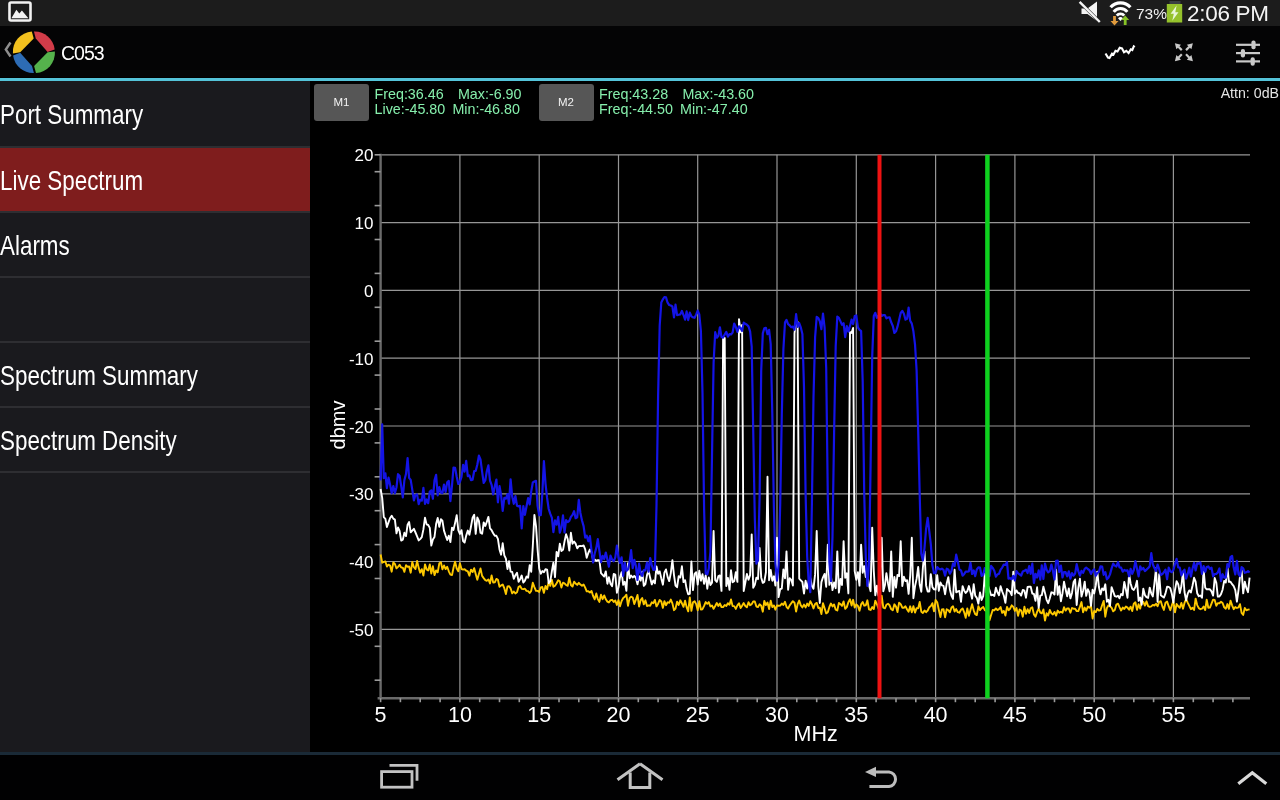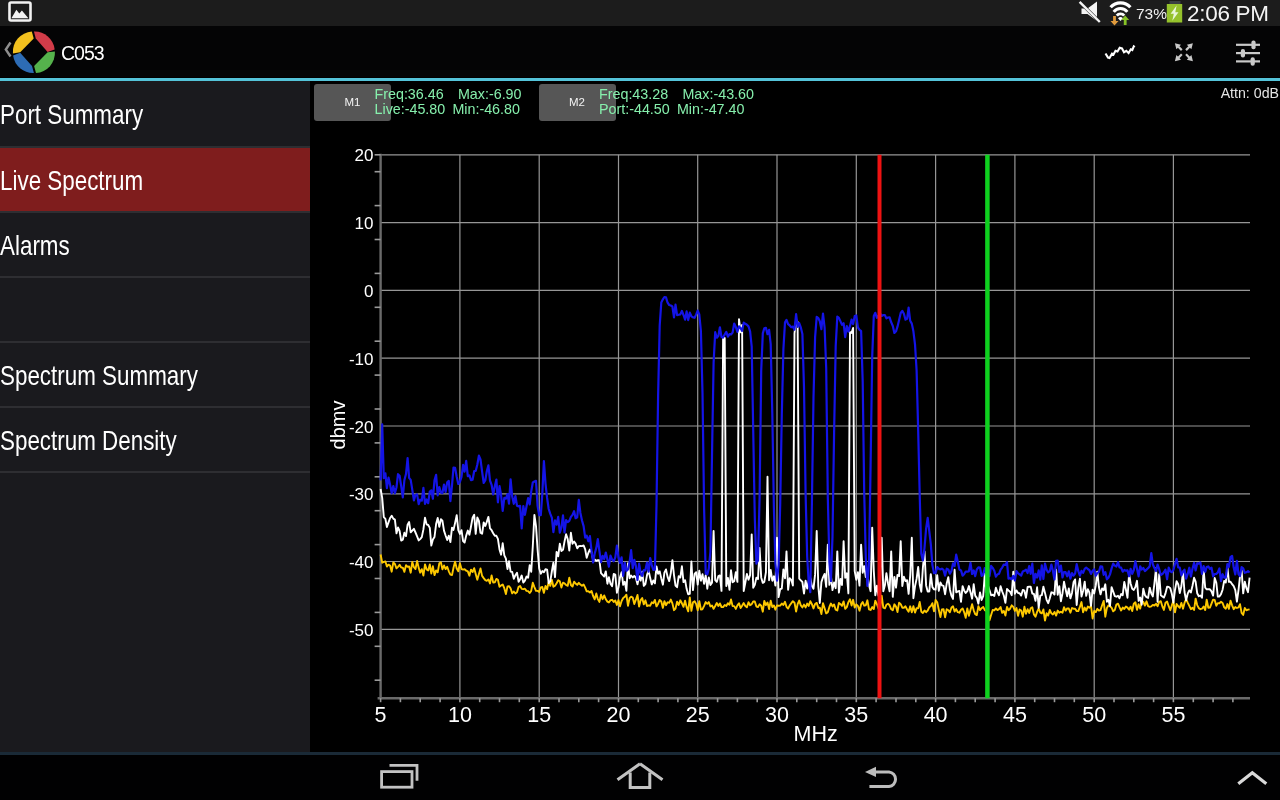--- a/index.html
+++ b/index.html
@@ -8,21 +8,21 @@
 #blueline { position:absolute; left:0; top:78px; width:1280px; height:3.4px; background:#54c3d9; }
 #sidebar { position:absolute; left:0; top:81px; width:310px; height:671px; background:#1a1a1e; }
 #chart { position:absolute; left:310px; top:81px; width:970px; height:671px; background:#000; }
 .mi { position:absolute; left:0; width:342px; height:64px; line-height:67px; color:#ffffff;
       font-size:28px; padding-left:0; }
 .mi .t { display:inline-block; transform:scaleX(0.8); transform-origin:0 50%; }
 .mi.sel { background:#7f1d1d; }
 .sep { position:absolute; left:0; width:310px; height:2px; background:#2e2e32; }
 #navline { position:absolute; left:0; top:752px; width:1280px; height:3px; background:#1a2a37; }
 #navbar { position:absolute; left:0; top:755px; width:1280px; height:45px; background:#010102; }
-.mbtn { position:absolute; top:84px; width:77px; height:37px; background:#565656; border-radius:3px;
+.mbtn { position:absolute; top:84px; width:55px; height:37px; background:#565656; border-radius:3px;
         color:#f2f2f2; font-size:11.5px; text-align:center; line-height:37px; }
 .mtxt { position:absolute; color:#86efac; font-size:14.3px; line-height:14px; white-space:pre; }
 #attn { position:absolute; top:84.5px; right:1px; color:#e4e4e4; font-size:14.2px;margin-left:7px; }
 </style></head><body>
 <div id="statusbar"></div>
 <svg style="position:absolute;left:0;top:0" width="1280" height="26" viewBox="0 0 1280 26" font-family="'Liberation Sans',sans-serif">
 <rect x="9.5" y="2.5" width="21" height="18" rx="1.5" fill="none" stroke="#f2f2f2" stroke-width="2.6"></rect>
 <path d="M11.4 18.2 L16.4 9.8 L19.3 13.4 L21.9 10.4 L28.4 18.2 Z" fill="#f2f2f2"></path>
 <path d="M1081.5 8.4 h6 l9.5 -7 v19.6 l-9.5 -7 h-6 z" fill="#f4f4f4"></path>
 <line x1="1081.2" y1="3.4" x2="1101.2" y2="23.4" stroke="#1c1c1c" stroke-width="3.2"></line>
@@ -97,21 +97,21 @@
     <div class="sep" style="top:260px"></div>
     <div class="sep" style="top:325px"></div>
     <div class="sep" style="top:390px"></div>
 </div>
 <div id="chart"></div>
 <div class="mbtn" style="left:314px">M1</div>
 <div class="mtxt" style="left:374.5px;top:86.5px">Freq:36.46  Max:-6.90</div>
 <div class="mtxt" style="left:374.5px;top:102px">Live:-45.80 Min:-46.80</div>
 <div class="mbtn" style="left:538.5px">M2</div>
 <div class="mtxt" style="left:599px;top:86.5px">Freq:43.28  Max:-43.60</div>
-<div class="mtxt" style="left:599px;top:102px">Port:-44.50 Min:-47.40</div>
+<div class="mtxt" style="left:599px;top:102px">Freq:-44.50 Min:-47.40</div>
 <div id="attn">Attn: 0dB</div>
 <svg style="position:absolute;left:310px;top:81px" width="970" height="671" viewBox="310 81 970 671" font-family="'Liberation Sans',sans-serif">
     <g transform="translate(0,0)">
       <line x1="380.6" y1="629.3" x2="1250.0" y2="629.3" stroke="#969696" stroke-width="1.2"></line>
       <line x1="380.6" y1="561.5" x2="1250.0" y2="561.5" stroke="#969696" stroke-width="1.2"></line>
       <line x1="380.6" y1="493.8" x2="1250.0" y2="493.8" stroke="#969696" stroke-width="1.2"></line>
       <line x1="380.6" y1="426.0" x2="1250.0" y2="426.0" stroke="#969696" stroke-width="1.2"></line>
       <line x1="380.6" y1="358.2" x2="1250.0" y2="358.2" stroke="#969696" stroke-width="1.2"></line>
       <line x1="380.6" y1="290.4" x2="1250.0" y2="290.4" stroke="#969696" stroke-width="1.2"></line>
       <line x1="380.6" y1="222.6" x2="1250.0" y2="222.6" stroke="#969696" stroke-width="1.2"></line>

